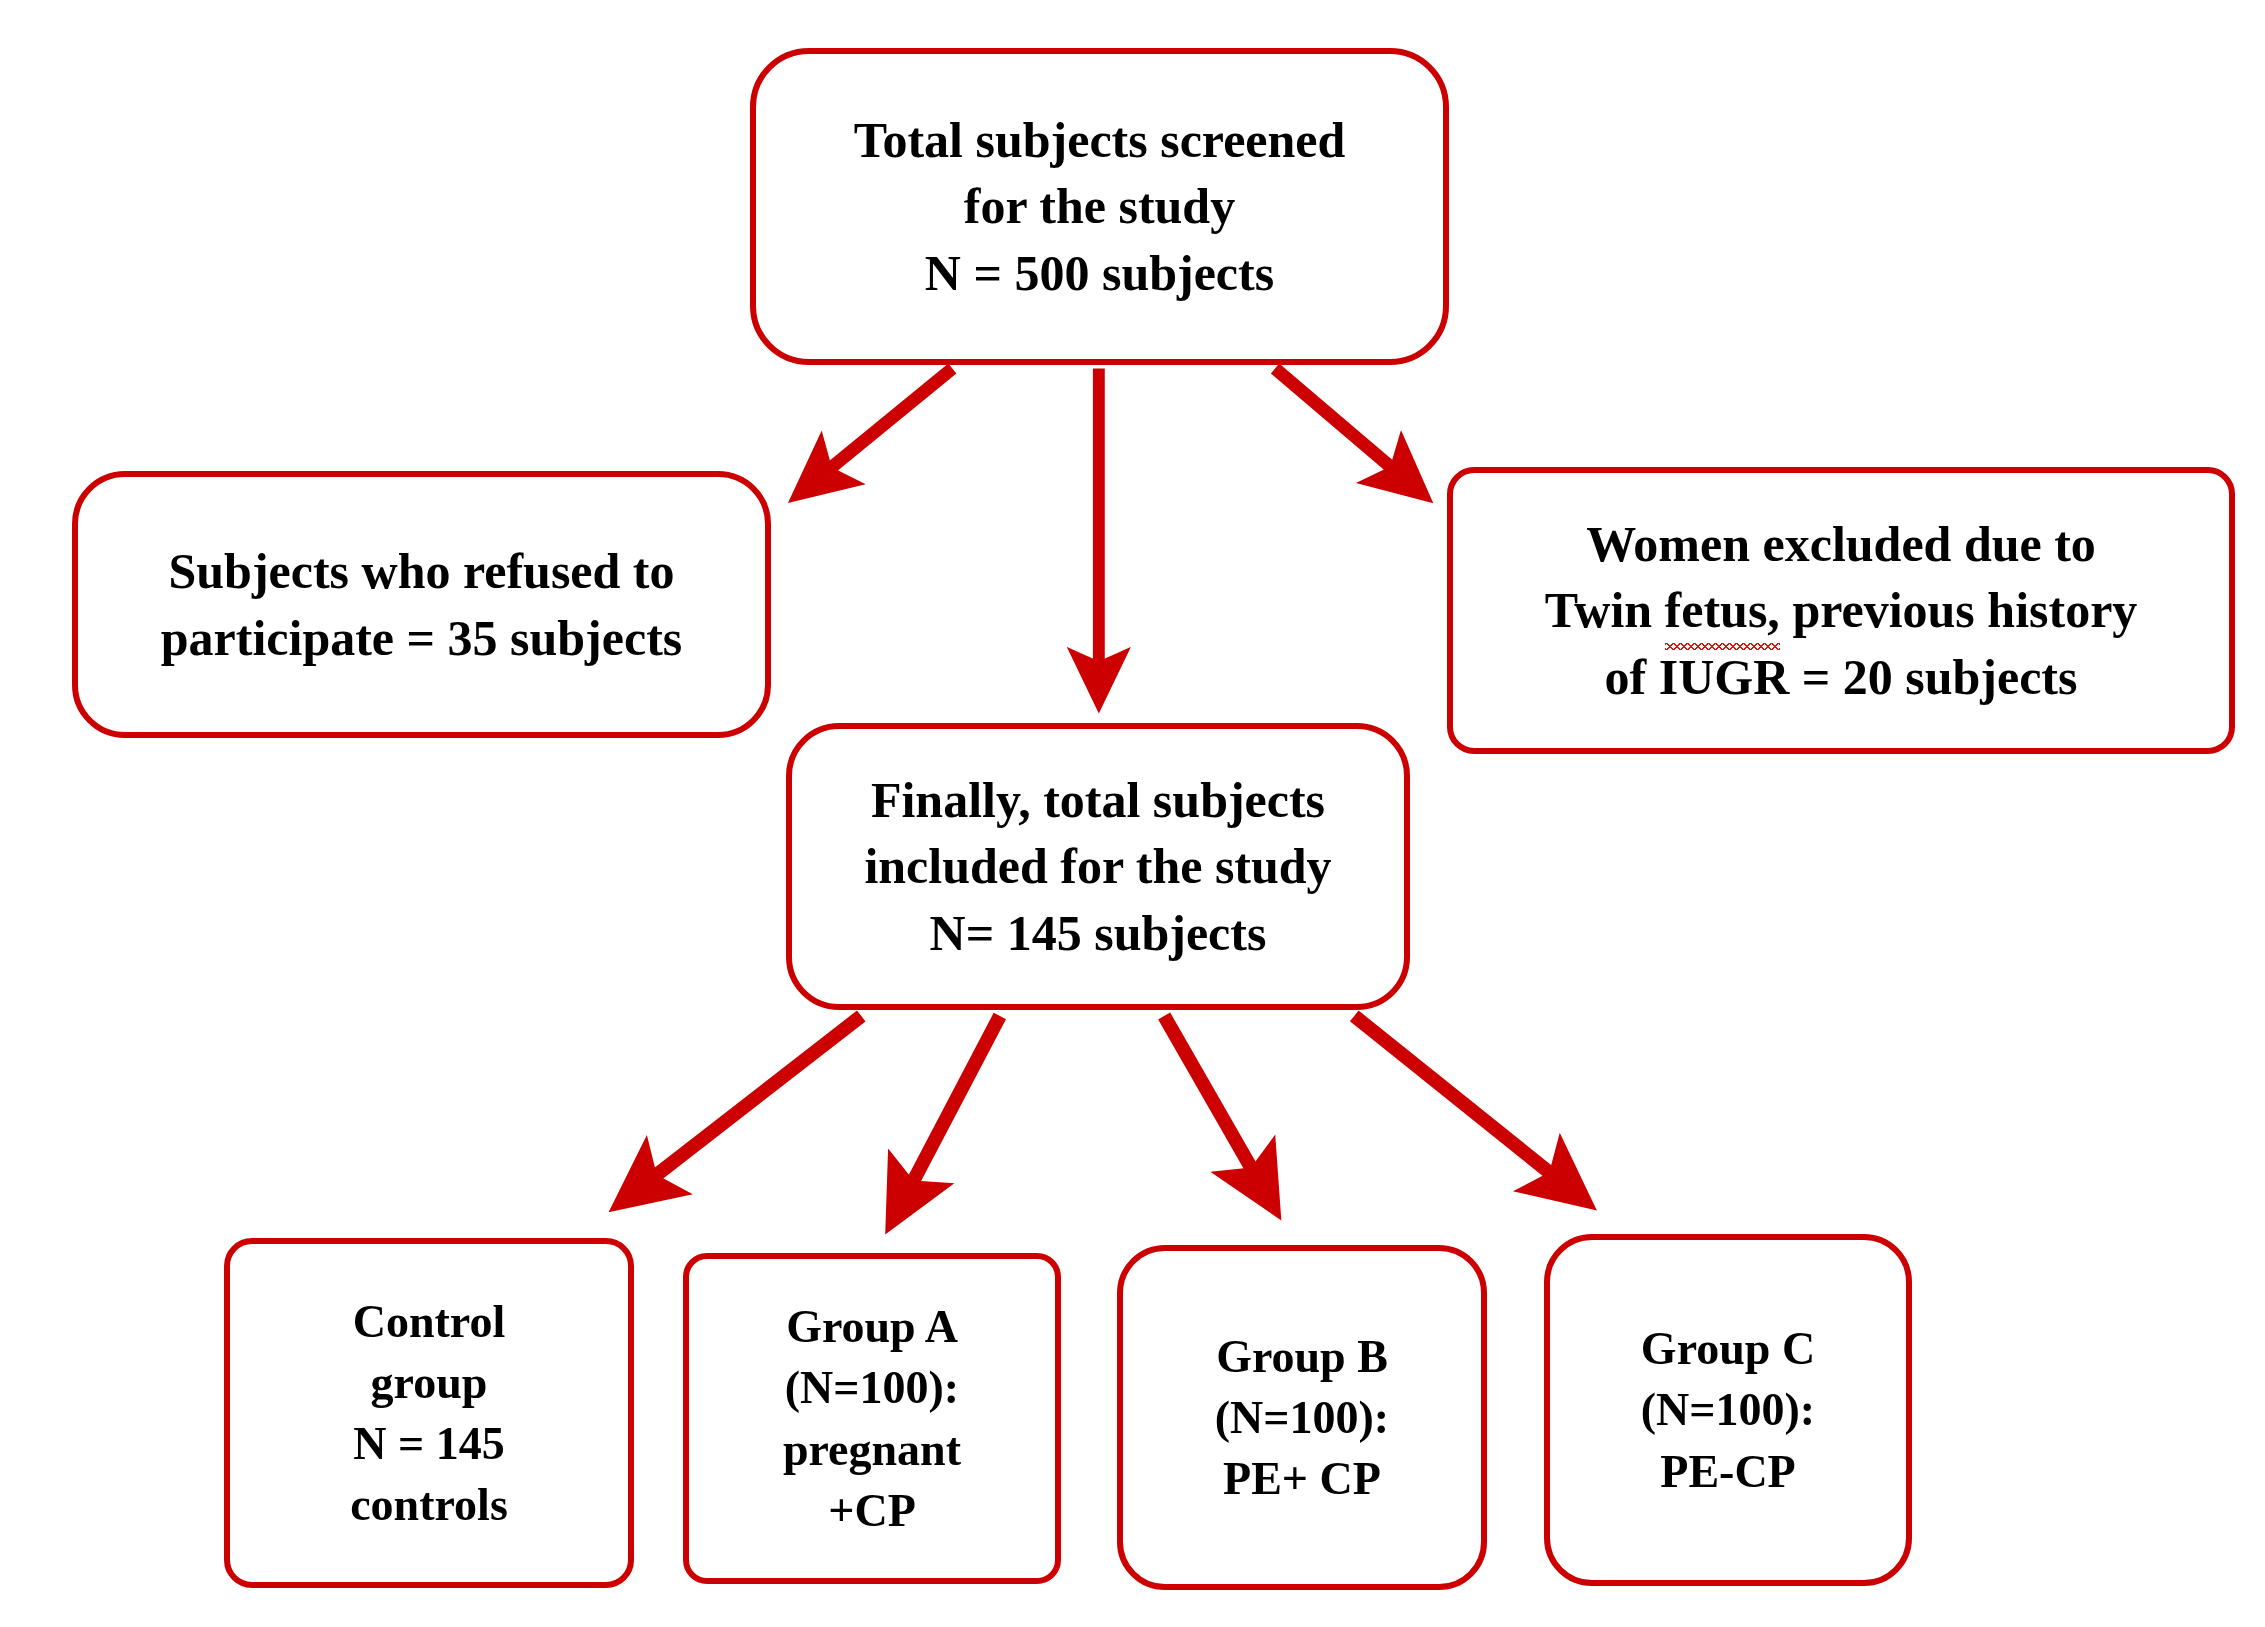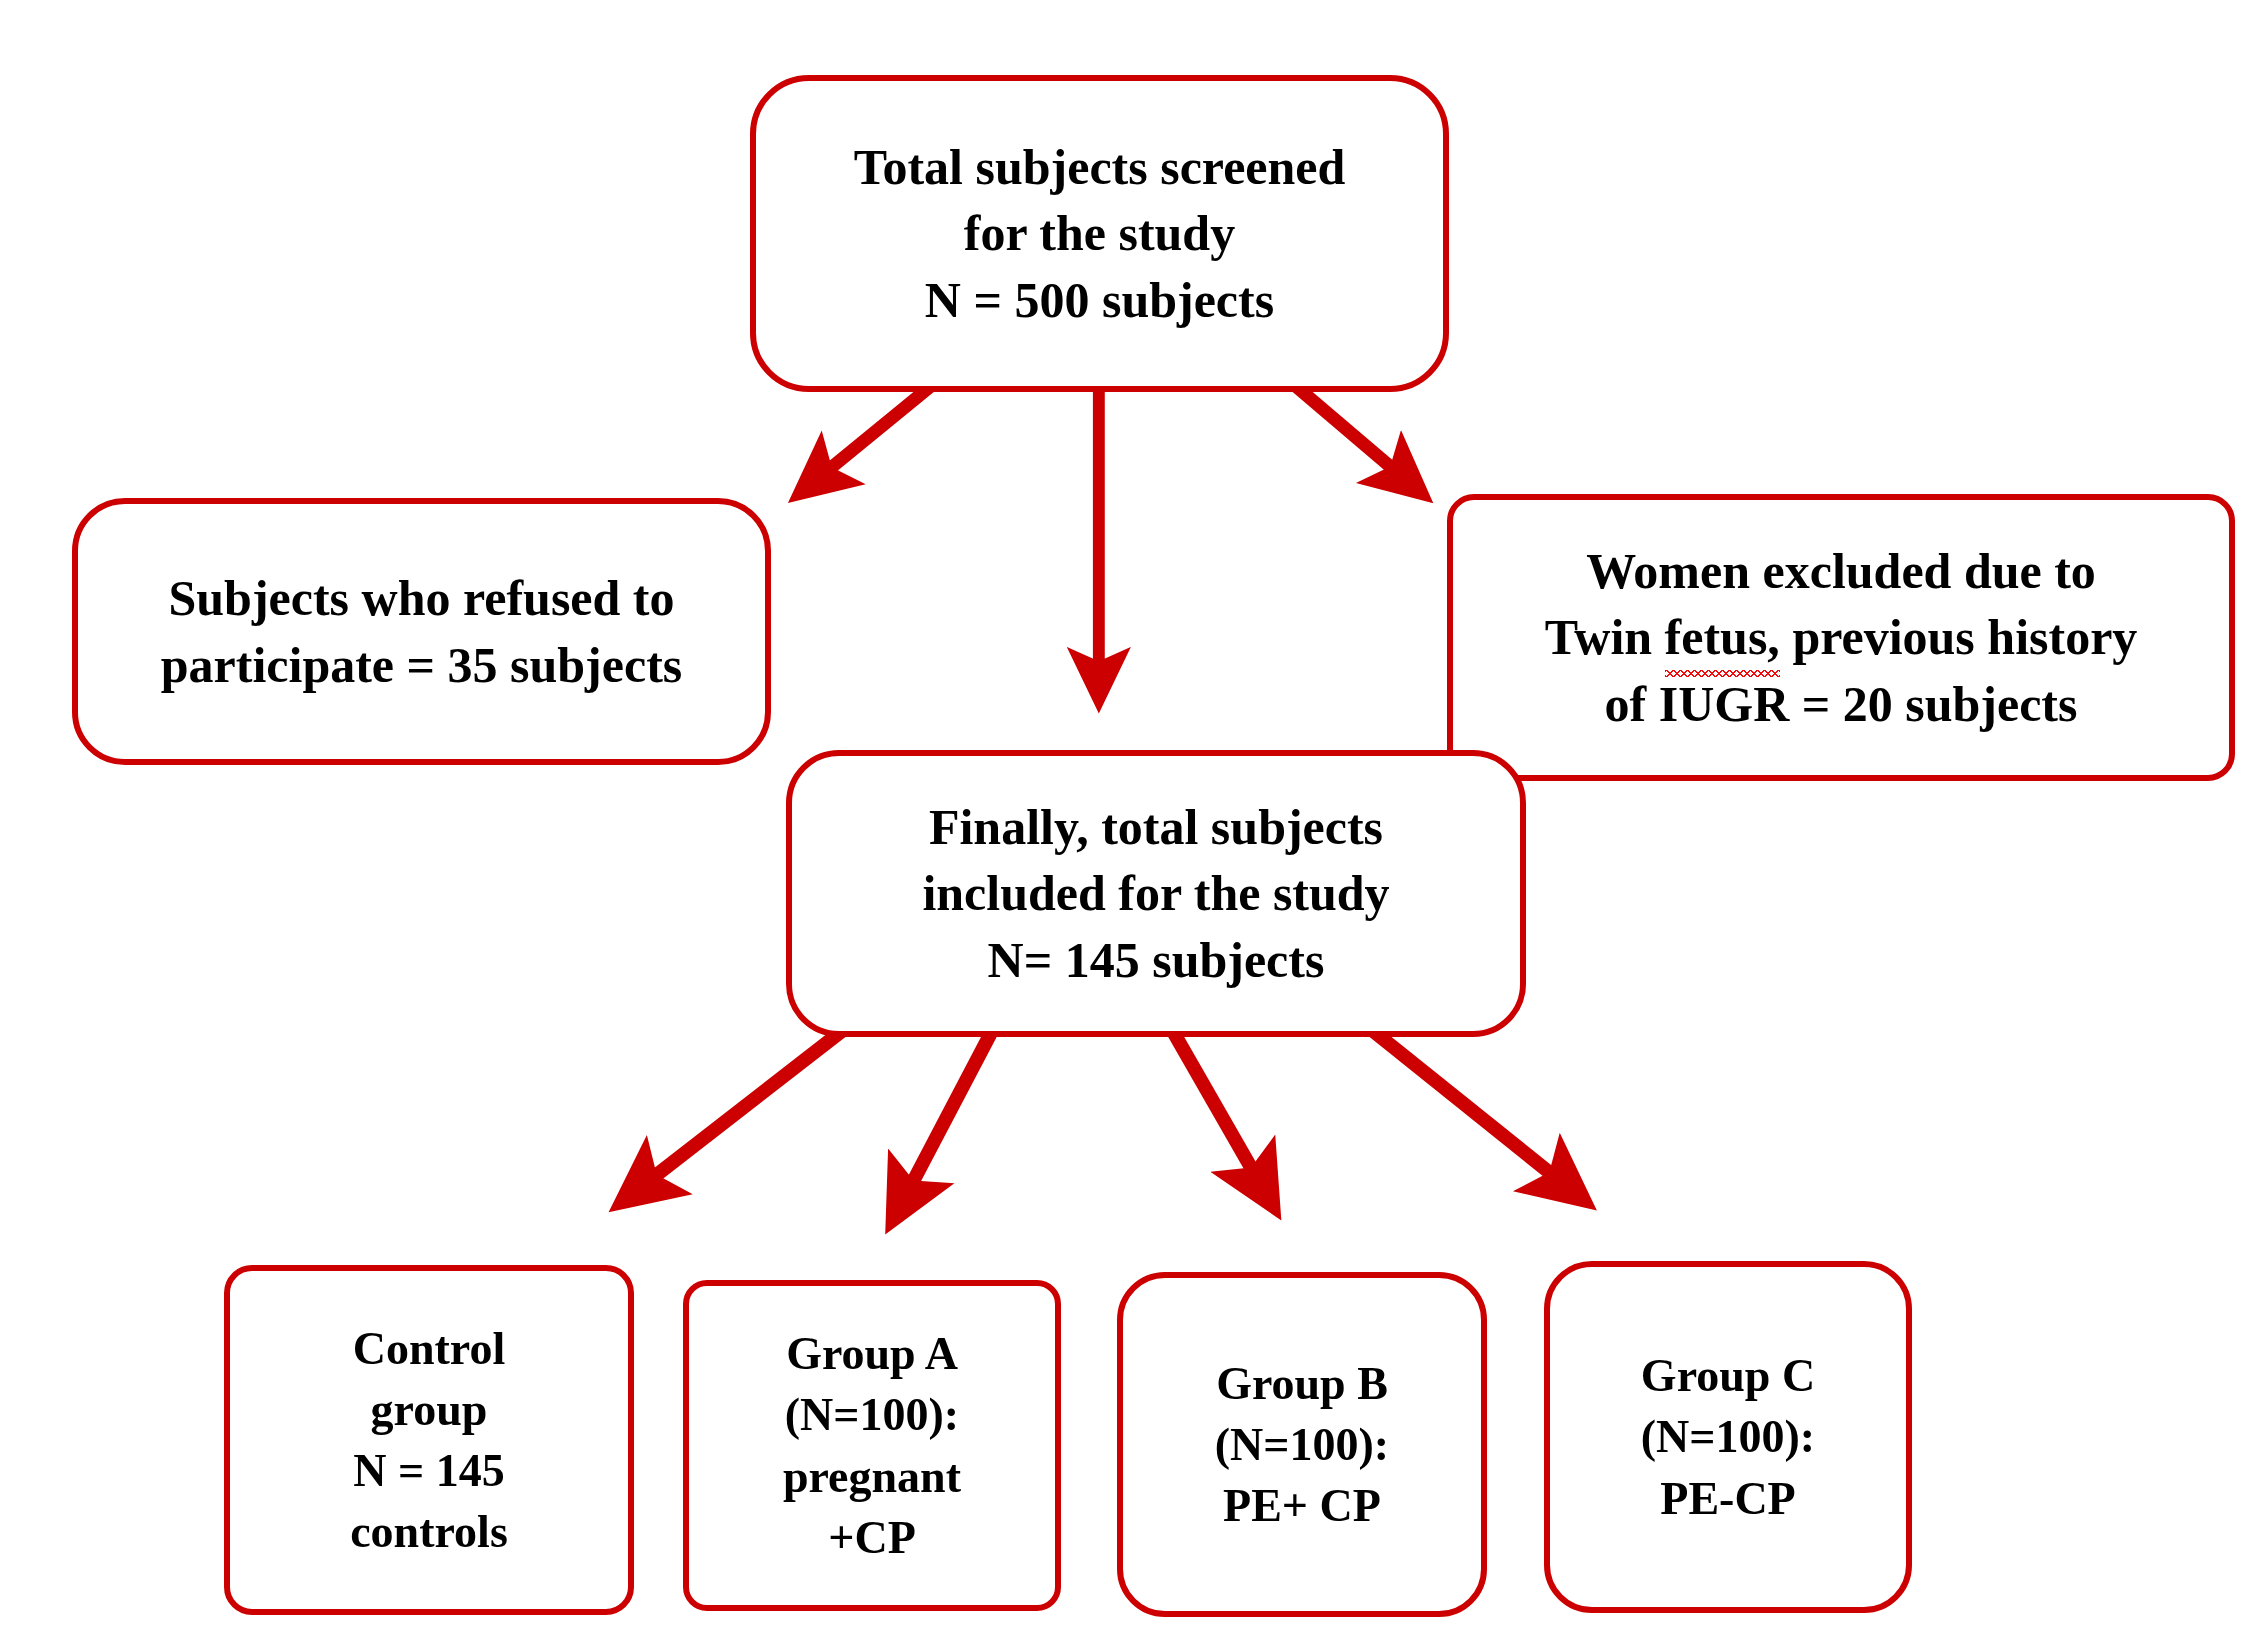--- a/index.html
+++ b/index.html
@@ -33,21 +33,20 @@
     border: 6px solid #CC0000;
     border-radius: 55px;
     display: flex;
     align-items: center;
     justify-content: center;
     text-align: center;
     color: #000000;
     font-weight: bold;
     line-height: 1.33;
     z-index: 5;
-    margin-top: 27px;
   }
   .node .lines {
     width: 100%;
     padding: 0 18px;
     box-sizing: border-box;
   }
   .node .line {
     display: block;
     white-space: nowrap;
   }
@@ -62,21 +61,21 @@
     left: 72px;   top: 471px;  width: 699px;  height: 267px;
     font-size: 50px;
     border-radius: 53px;
   }
   #node-excluded {
     left: 1447px; top: 467px;  width: 788px;  height: 287px;
     font-size: 50px;
     border-radius: 27px;
   }
   #node-included {
-    left: 786px;  top: 723px;  width: 740px;  height: 287px;
+    left: 786px;  top: 723px;  width: 624px;  height: 287px;
     font-size: 50px;
     border-radius: 53px;
   }
   #node-control {
     left: 224px;  top: 1238px; width: 410px;  height: 350px;
     font-size: 46px;
     border-radius: 28px;
   }
   #node-groupa {
     left: 683px;  top: 1253px; width: 378px;  height: 331px;

